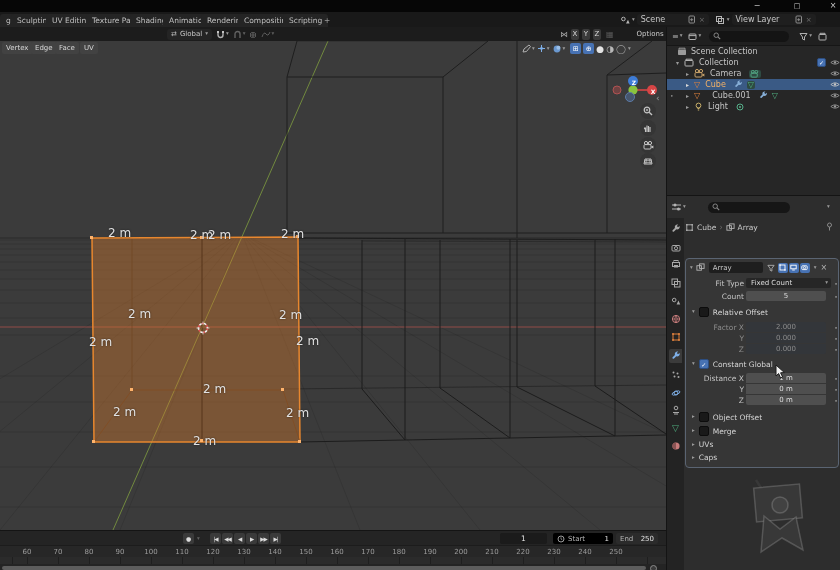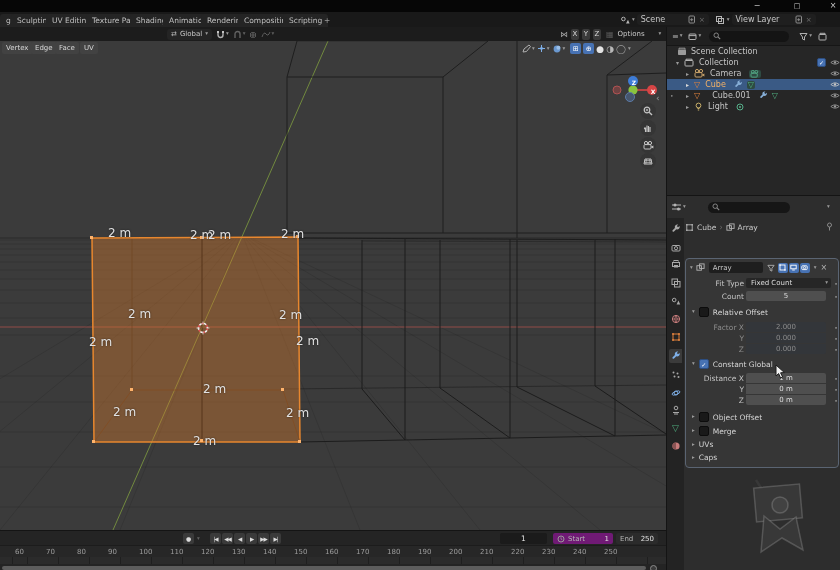--- a/index.html
+++ b/index.html
@@ -41,21 +41,21 @@
   .pfield.lite{background:#4f4f4f}
   .pfield.dis{background:#33363a;color:#8b8b8b}
   .keydot{position:absolute;left:147px;width:6px;text-align:center;color:#9a9a9a;font-size:6px;line-height:11px}
   .cb{width:8px;height:8px;background:#191919;border:1px solid #0c0c0c;border-radius:2px;display:flex;align-items:center;justify-content:center;color:#fff;font-size:6px}
   .cb.on{background:#4772b3;border-color:#2c4d80}
   .sechead{position:absolute;display:flex;align-items:center;gap:4px;font-size:7.5px;color:#d5d5d5}
   
   #timeline{left:0;top:530px;width:666px;height:40px;background:#242424;border-top:1px solid #141414}
   .tbtn{position:absolute;top:2px;width:11px;height:11px;background:#3a3a3a;border-radius:2px;color:#dcdcdc;font-size:5.5px;display:flex;align-items:center;justify-content:center;letter-spacing:-1px}
   #ruler{position:absolute;left:0;top:14px;width:666px;height:12px;background:#272727;border-top:1px solid #1c1c1c}
-  .rnum{position:absolute;top:2px;width:24px;font-size:7px;color:#9c9c9c}
+  .rnum{position:absolute;top:2px;width:24px;text-align:center;font-size:7px;color:#9c9c9c}
   #ttrack{position:absolute;left:0;top:26px;width:666px;height:7px;background:#2b2b2b;
           background-image:repeating-linear-gradient(90deg,#1f1f1f 0 1px,transparent 1px 31px);background-position:27px 0}
   
   #watermark{left:598px;top:478px;width:242px;height:92px;z-index:50;pointer-events:none}
   #wm-text{position:absolute;left:14px;top:50px;font-size:24px;font-weight:bold;letter-spacing:0px;color:#2e2e2e;
            text-shadow:0 0 6px rgba(225,225,225,.40),0 0 2px rgba(240,240,240,.30);white-space:nowrap}
   #cursor{z-index:60}
   svg{display:block}
 </style>
 </head>
@@ -242,21 +242,21 @@
             </svg>
           <span class="caret">▾</span>
         </span>
       </div>
       <div class="abs flex" style="left:560px;top:1.5px;gap:3px">
         <span style="color:#a8a8a8;font-size:8px">⋈</span>
         <span class="sqbtn f7" style="width:8px">X</span>
         <span class="sqbtn f7" style="width:8px">Y</span>
         <span class="sqbtn f7" style="width:8px">Z</span>
         <span style="color:#5c5c5c;font-size:8px;margin-left:2px">▦</span>
-        <span class="flex" style="gap:14px;margin-left:1px">
+        <span class="flex" style="gap:14px;margin-left:20px">
           <span class="f7" style="color:#c9c9c9">Options</span>
           <span class="caret">▾</span>
         </span>
       </div>
     </div>
 
     <span class="modebtn" style="left:2px">Vertex</span>
     <span class="modebtn" style="left:31px">Edge</span>
     <span class="modebtn" style="left:55px">Face</span>
     <span class="modebtn" style="left:80px">UV</span>
@@ -736,21 +736,21 @@
     <span class="tbtn" style="left:210px">|◀</span>
     <span class="tbtn" style="left:222px">◀◀</span>
     <span class="tbtn" style="left:234px">◀</span>
     <span class="tbtn" style="left:246px">▶</span>
     <span class="tbtn" style="left:258px">▶▶</span>
     <span class="tbtn" style="left:270px">▶|</span>
 
     <span class="abs flex" style="left:500px;top:2px;width:47px;height:11px;background:#1b1b1b;border-radius:2px;justify-content:center;font-size:7.5px;color:#e8e8e8">
       <span>1</span>
     </span>
-    <span class="abs flex" style="left:553px;top:2px;width:60px;height:11px;background:#701a75;border-radius:2px;padding:0 4px;box-sizing:border-box">
+    <span class="abs flex" style="left:553px;top:2px;width:60px;height:11px;background:#000000;border-radius:2px;padding:0 4px;box-sizing:border-box">
       <svg width="8" height="8" viewBox="0 0 8 8">
           <circle cx="4" cy="4" r="3" fill="none" stroke="#9a9a9a"></circle>
           <path d="M4 2.3V4l1.3.9" fill="none" stroke="#9a9a9a" stroke-width="0.8"></path>
         </svg>
       <span class="f7" style="margin-left:3px;color:#b5b5b5">Start</span>
       <span class="f7" style="margin-left:auto;color:#e0e0e0">1</span>
     </span>
     <span class="abs flex" style="left:616px;top:2px;width:42px;height:11px;background:#2b2b2b;border-radius:2px;padding:0 4px;box-sizing:border-box">
       <span class="f7" style="color:#b5b5b5">End</span>
       <span class="f7" style="margin-left:auto;color:#e0e0e0">250</span>

